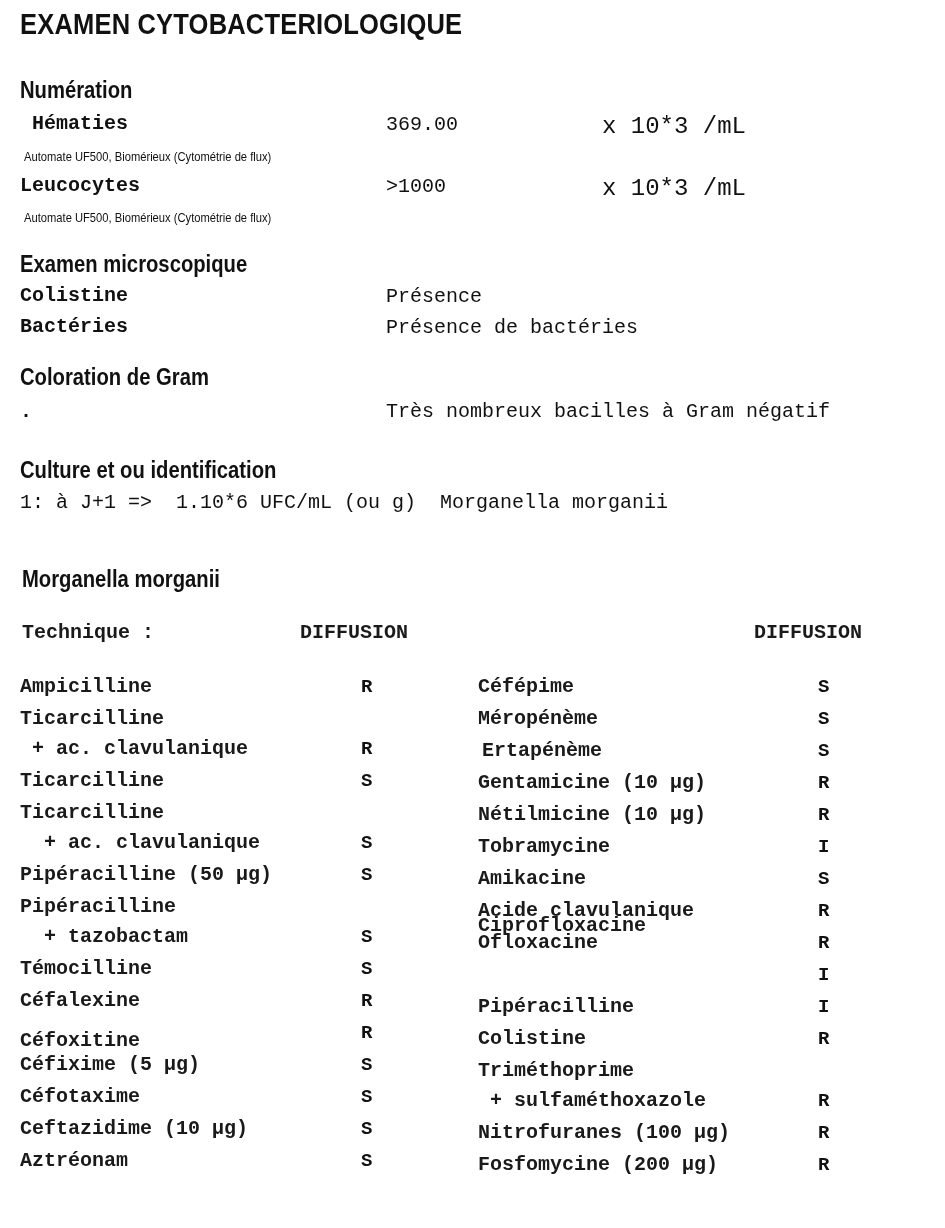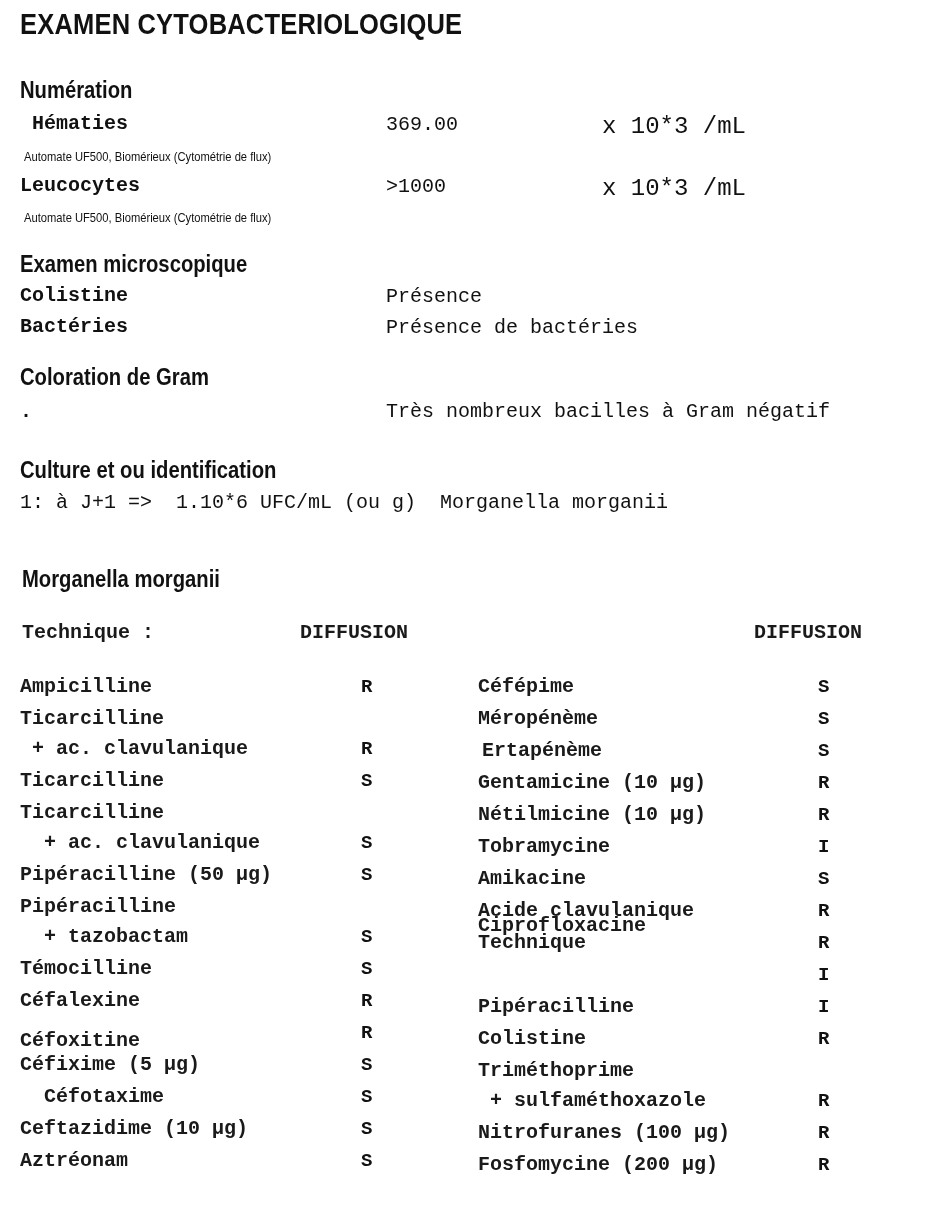--- a/index.html
+++ b/index.html
@@ -98,21 +98,21 @@
     </div>
     <div>
       <div class="abs ab" style="left: 20px; top: 1021px; margin-top: 8px;">Céfoxitine</div>
       <div class="abs res R" style="left: 361px; top: 1022px;">R</div>
     </div>
     <div>
       <div class="abs ab" style="left: 20px; top: 1053px;">Céfixime (5 µg)</div>
       <div class="abs res S" style="left: 361px; top: 1054px;">S</div>
     </div>
     <div>
-      <div class="abs ab" style="left: 20px; top: 1085px; margin-left: 24px;">Céfotaxime</div>
+      <div class="abs ab" style="left: 20px; top: 1085px;">Céfotaxime</div>
       <div class="abs res S" style="left: 361px; top: 1086px;">S</div>
     </div>
     <div>
       <div class="abs ab" style="left: 20px; top: 1117px;">Ceftazidime (10 µg)</div>
       <div class="abs res S" style="left: 361px; top: 1118px;">S</div>
     </div>
     <div>
       <div class="abs ab" style="left: 20px; top: 1149px;">Aztréonam</div>
       <div class="abs res S" style="left: 361px; top: 1150px;">S</div>
     </div>
@@ -144,21 +144,21 @@
     </div>
     <div>
       <div class="abs ab" style="left: 478px; top: 867px;">Amikacine</div>
       <div class="abs res S" style="left: 818px; top: 868px;">S</div>
     </div>
     <div>
       <div class="abs ab" style="left: 478px; top: 899px;">Acide clavulanique</div>
       <div class="abs res R" style="left: 818px; top: 900px;">R</div>
     </div>
     <div>
-      <div class="abs ab" style="left: 478px; top: 931px;">Technique</div>
+      <div class="abs ab" style="left: 478px; top: 931px;">Ofloxacine</div>
       <div class="abs res R" style="left: 818px; top: 932px;">R</div>
     </div>
     <div>
       <div class="abs ab" style="left: 478px; top: 914px;">Ciprofloxacine</div>
       <div class="abs res I" style="left: 818px; top: 964px;">I</div>
     </div>
     <div>
       <div class="abs ab" style="left: 478px; top: 995px;">Pipéracilline</div>
       <div class="abs res I" style="left: 818px; top: 996px;">I</div>
     </div>

